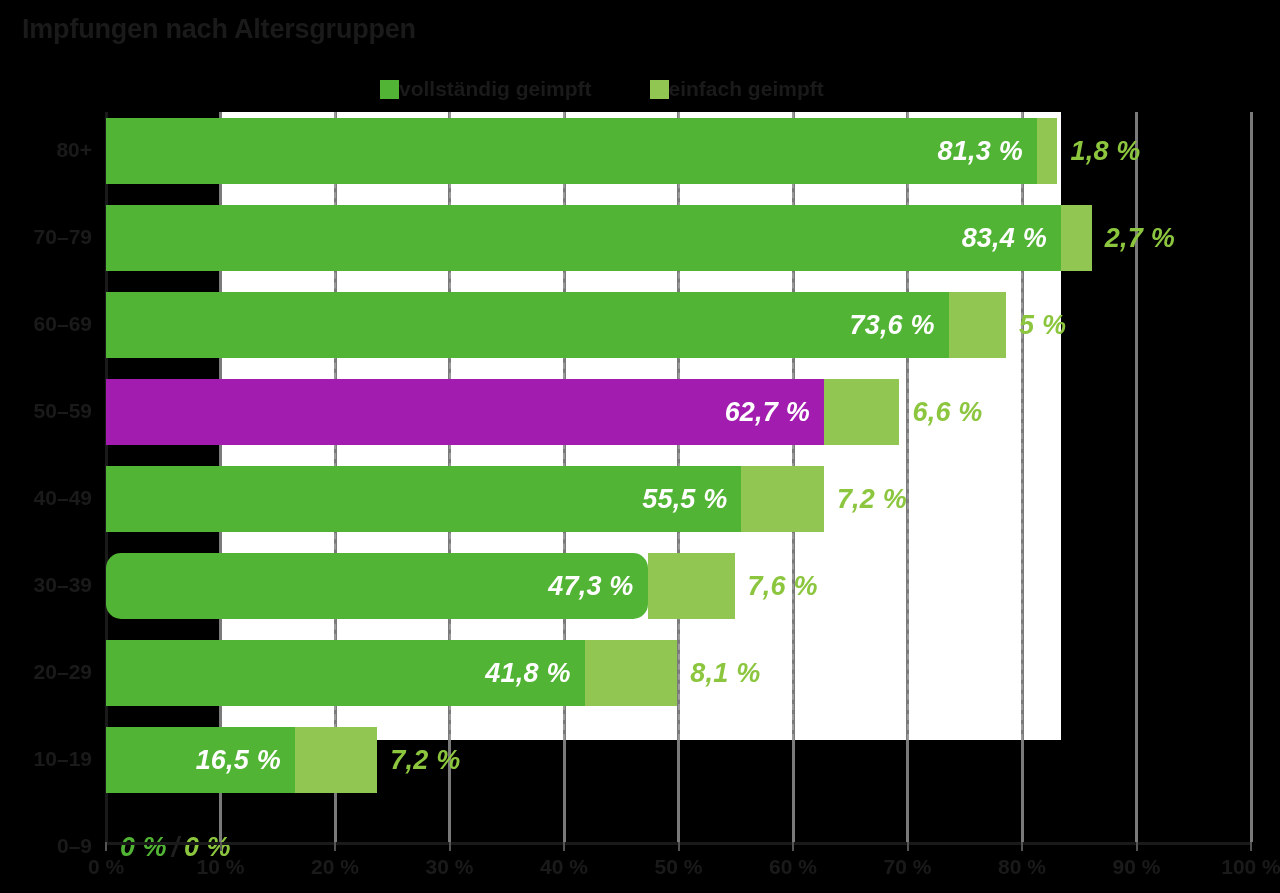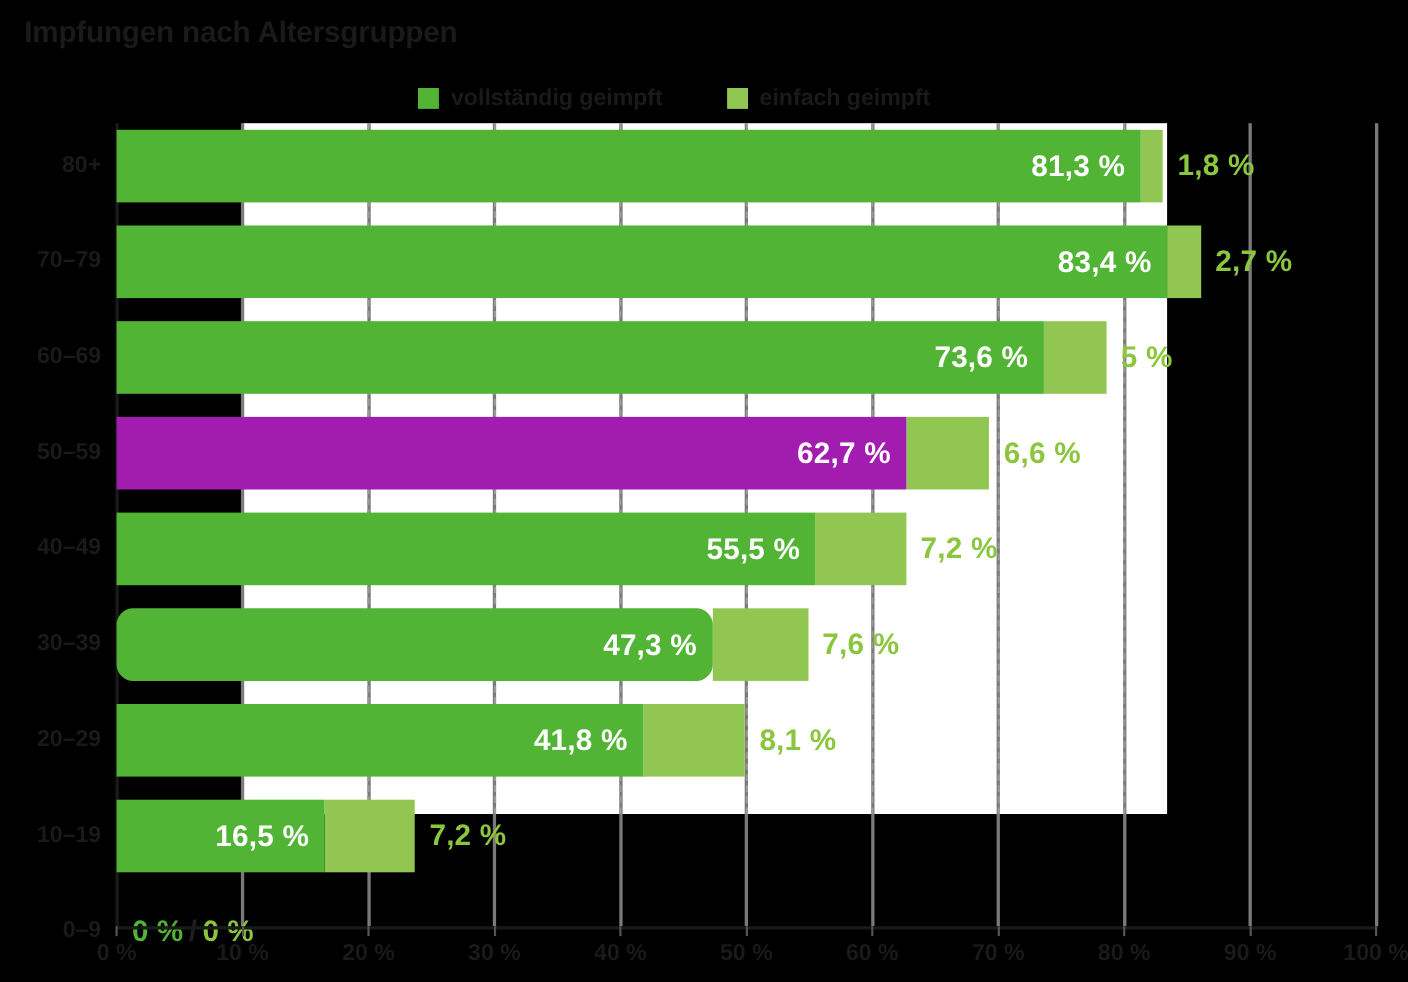--- a/index.html
+++ b/index.html
@@ -34,41 +34,41 @@
     left: 380px;
     top: 74px;
     height: 30px;
     display: flex;
     align-items: center;
     gap: 58px;
   }
   .legend-item {
     display: flex;
     align-items: center;
-    gap: 11px;
   }
   .legend-swatch {
     width: 19px;
     height: 19px;
     display: block;
   }
   .legend-label {
     font-size: 21px;
     font-weight: bold;
     color: #1a1a1a;
     white-space: nowrap;
   }
 
   
   #plot {
     position: absolute;
     left: 106px;
     top: 112px;
     width: 1145px;   
     height: 730px;
+    font-style: italic;
   }
 
   
   #white-panel {
     position: absolute;
     left: 10%;
     top: 0;
     width: 73.4%;
     height: 628px;
     background: #ffffff;

